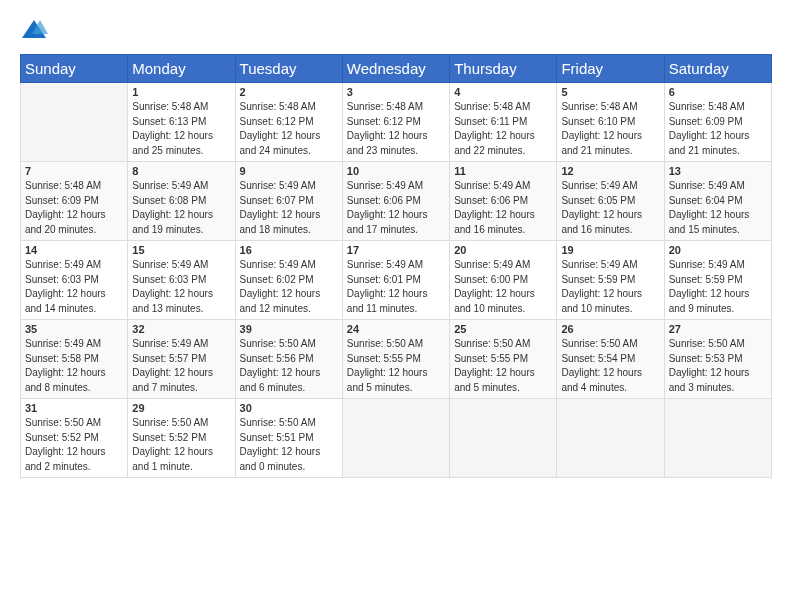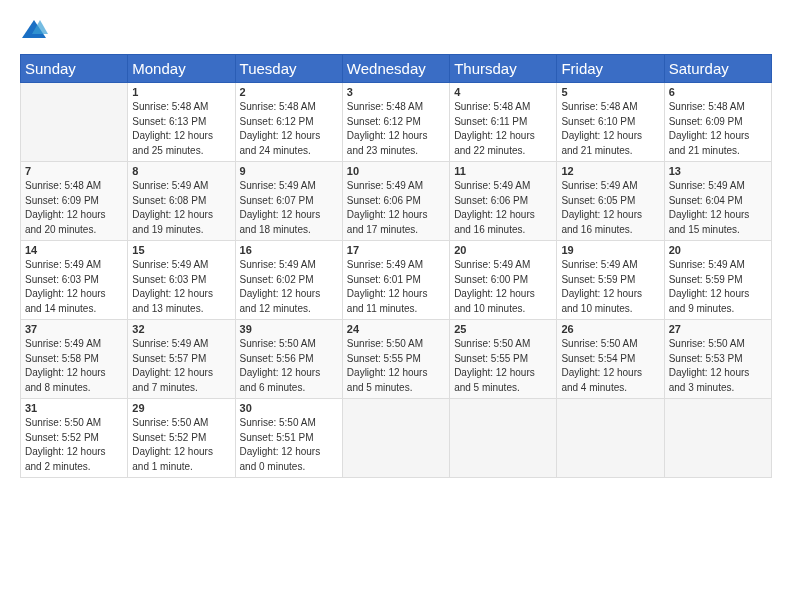--- a/index.html
+++ b/index.html
@@ -276,21 +276,21 @@
           <td>
             <span class="day-num">20</span>
             <div class="cell-info" style="white-space: pre-line;">Sunrise: 5:49 AM
 Sunset: 5:59 PM
 Daylight: 12 hours
 and 9 minutes.</div>
           </td>
         </tr>
         <tr>
           <td>
-            <span class="day-num">37</span>
+            <span class="day-num">35</span>
             <div class="cell-info" style="white-space: pre-line;">Sunrise: 5:49 AM
 Sunset: 5:58 PM
 Daylight: 12 hours
 and 8 minutes.</div>
           </td>
           <td>
             <span class="day-num">32</span>
             <div class="cell-info" style="white-space: pre-line;">Sunrise: 5:49 AM
 Sunset: 5:57 PM
 Daylight: 12 hours

